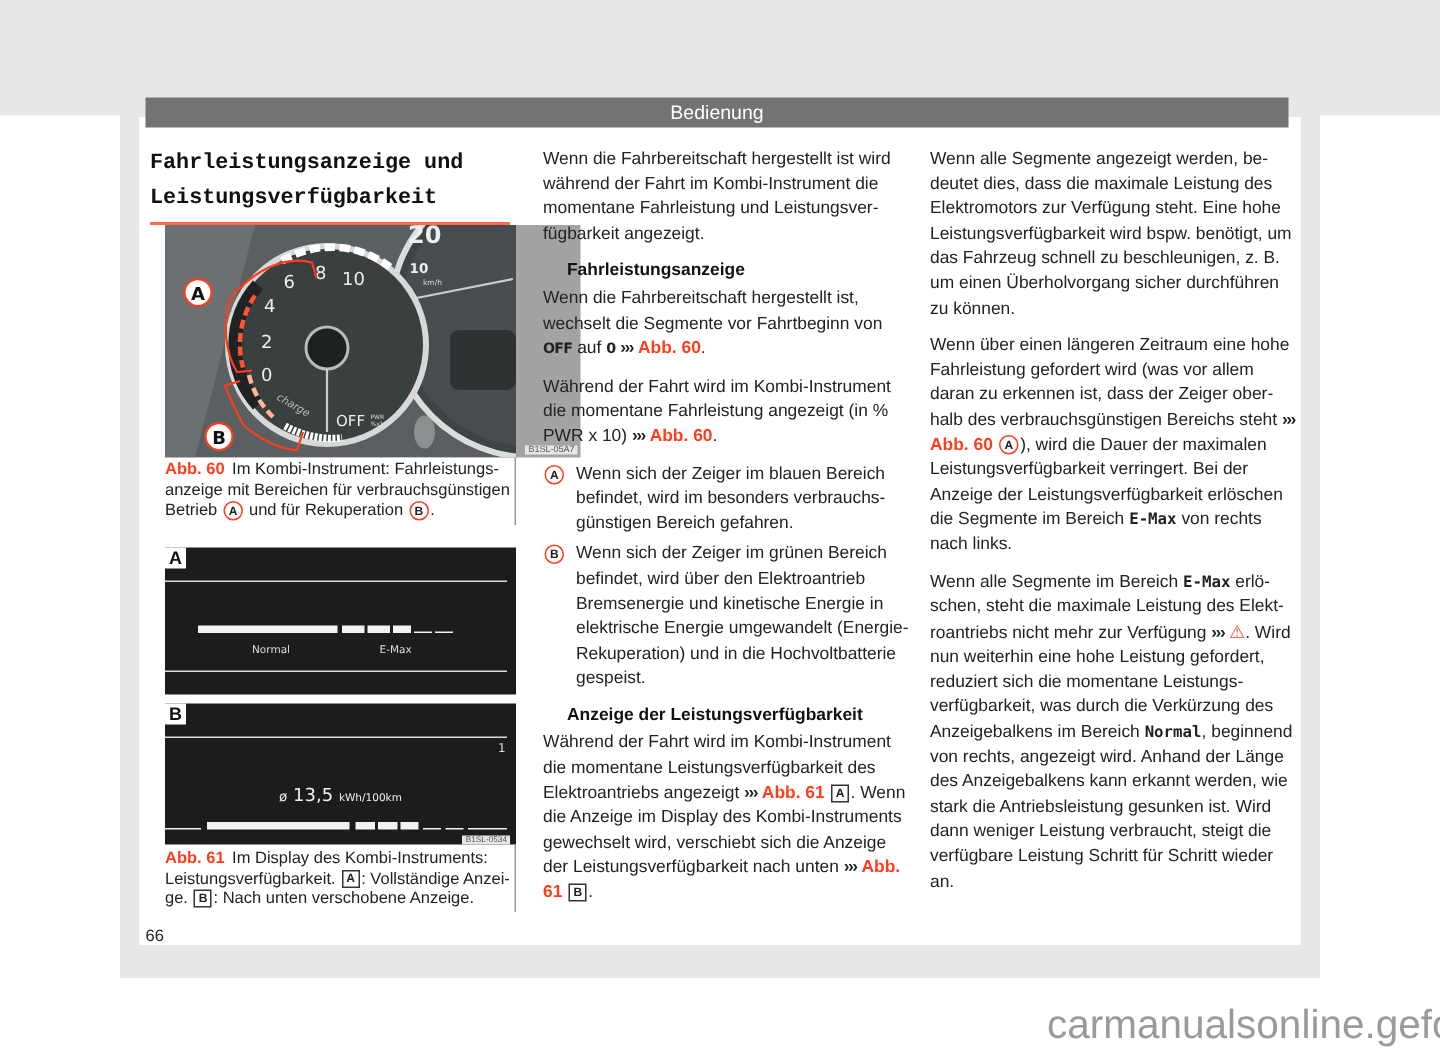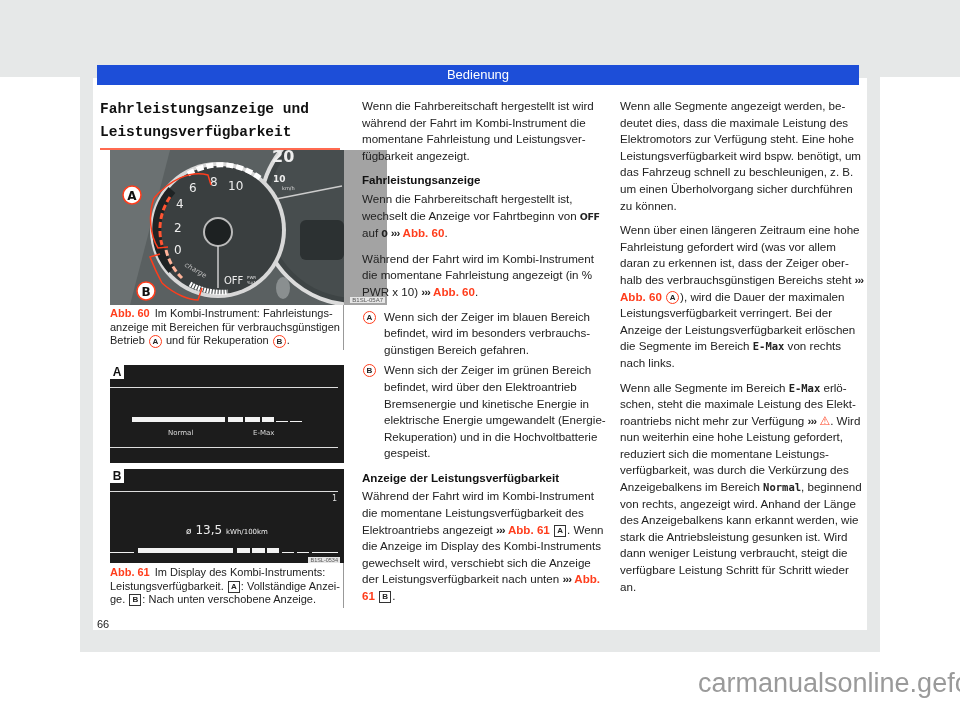--- a/index.html
+++ b/index.html
@@ -11,21 +11,21 @@
   }
   .bg-top { position: absolute; left: 0; top: 0; width: 960px; height: 77px; background: #e6e8e8; }
   .gray-band-top { position: absolute; left: 80px; top: 50px; width: 800px; height: 28px; background: #e6e8e8; }
   .gray-band-bottom { position: absolute; left: 80px; top: 630px; width: 800px; height: 22px; background: #e6e8e8; }
   .gray-left { position: absolute; left: 80px; top: 50px; width: 13px; height: 602px; background: #e6e8e8; }
   .gray-right { position: absolute; left: 867px; top: 50px; width: 13px; height: 602px; background: #e6e8e8; }
   .white-page { position: absolute; left: 93px; top: 78px; width: 774px; height: 552px; background: #fff; }
 
   .header-bar {
     position: absolute; left: 97px; top: 65px; width: 762px; height: 20px;
-    background: #1d4ed8; color: #fff;
+    background: #737373; color: #fff;
     font-family: "Liberation Sans", sans-serif; font-size: 13px;
     text-align: center; line-height: 20px;
   }
 
   .section-title {
     position: absolute; left: 100px; top: 98px; width: 240px;
     font-family: Liberation Mono, monospace; font-weight: bold;
     font-size: 14.5px; line-height: 23px; color: #111;
   }
   .title-rule { position: absolute; left: 100px; top: 148px; width: 240px; height: 1.5px; background: #ff6a50; }
@@ -64,21 +64,21 @@
     line-height: 14px; text-align: center;
   }
   .panel-line { position: absolute; height: 1px; background: #ddd; }
   .panel-title { position: absolute; width: 100%; text-align: center; color: #eee; font-family: "DejaVu Sans", sans-serif; }
   .seg { position: absolute; background: #f2f2f2; }
   .small-lbl { position: absolute; font-size: 7px; color: #ddd; font-family: "DejaVu Sans", sans-serif; }
 
   
   .col { position: absolute; font-family: "Liberation Sans", sans-serif; font-size: 11.6px; line-height: 16.6px; color: #222; }
   .col p { margin: 0 0 8px 0; }
-  .col h4 { margin: 0 0 2px 0; font-size: 11.6px; font-weight: bold; color: #111; }
+  .col h4 { margin: 0 0 2px 16px; font-size: 11.6px; font-weight: bold; color: #111; }
   .ref { color: #ff3d1c; font-weight: bold; }
   .arrows { font-weight: bold; letter-spacing: -1px; }
   .mono { font-family: "DejaVu Sans Mono", monospace; font-weight: bold; font-size: 10.5px; }
   .off { font-family: "DejaVu Sans", sans-serif; font-weight: bold; font-size: 9.5px; letter-spacing: -0.5px; }
   .item { position: relative; padding-left: 22px; margin-bottom: 4px; }
   .item .circ { position: absolute; left: 0; top: 2px; }
   .warn { color: #ff3d1c; font-size: 12px; }
 
   .page-number { position: absolute; left: 97px; top: 618px; font-family: "Liberation Sans", sans-serif; font-size: 11px; color: #222; }
   .watermark { position: absolute; left: 698px; top: 668px; font-family: "Liberation Sans", sans-serif; font-size: 27px; color: #9a9a9a; letter-spacing: 0; }
@@ -193,21 +193,21 @@
 <div class="caption" style="left:110px; top:566px; width:232px;">
   <span class="abb">Abb. 61</span><span>Im Display des Kombi-Instruments: Leistungsverfügbarkeit.</span>
   <span class="boxlet">A</span><span>: Vollständige Anzei­ge.</span>
   <span class="boxlet">B</span><span>: Nach unten verschobene Anzeige.</span>
 </div>
 
 <div class="col" style="left:362px; top:98px; width:246px;">
   <p>Wenn die Fahrbereitschaft hergestellt ist wird während der Fahrt im Kombi-Instrument die momentane Fahrleistung und Leistungsver­fügbarkeit angezeigt.</p>
   <h4>Fahrleistungsanzeige</h4>
   <p>
-    <span>Wenn die Fahrbereitschaft hergestellt ist, wechselt die Anzeige vor Fahrtbeginn von</span>
+    <span>Wenn die Fahrbereitschaft hergestellt ist, wechselt die Segmente vor Fahrtbeginn von</span>
     <span class="off">OFF</span>
     <span>auf</span>
     <span class="off">0</span>
     <span class="arrows">›››</span>
     <span class="ref">Abb. 60</span>.
   </p>
   <p>
     <span>Während der Fahrt wird im Kombi-Instrument die momentane Fahrleistung angezeigt (in % PWR x 10)</span>
     <span class="arrows">›››</span>
     <span class="ref">Abb. 60</span>.

